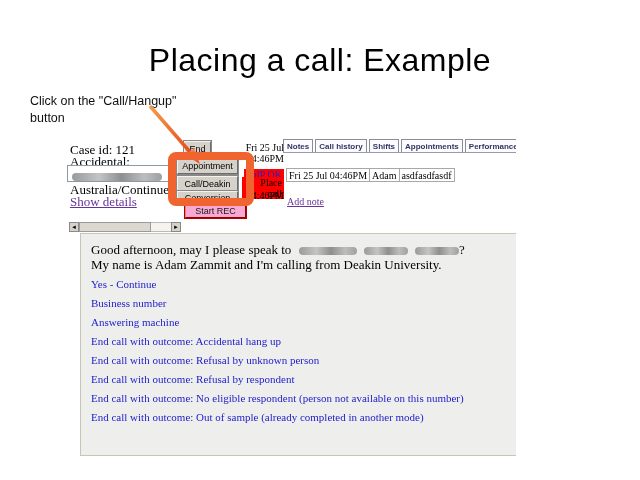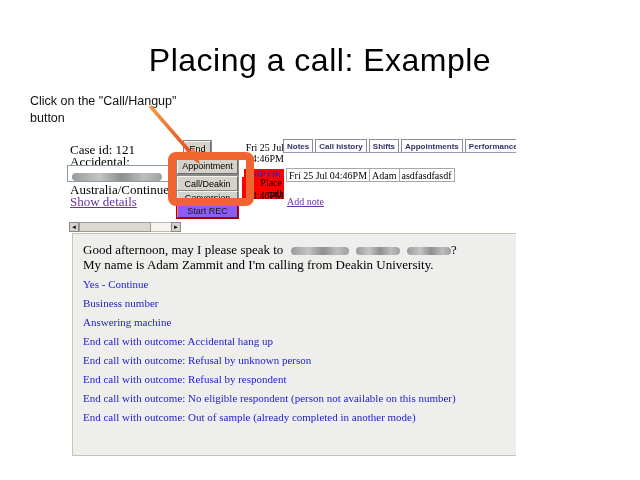--- a/index.html
+++ b/index.html
@@ -16,33 +16,33 @@
   .link-blue{color:#2222CC;cursor:pointer;}
   .respondent-select{left:5px;top:26px;width:101px;height:15px;background:#fff;border:1px solid #8a9aa8;}
   .select-side{left:108px;top:26px;width:8px;height:15px;background:#fdfdfd;border:1px solid #9a9a9a;}
   .smudge{display:inline-block;height:8px;border-radius:4px;
           background:linear-gradient(90deg,#9a9a9a,#c4c4c4 30%,#8f8f8f 55%,#bdbdbd 80%,#a0a0a0);
           filter:blur(0.6px);vertical-align:middle;}
   .btn{background:#d6d2ca;border-top:1px solid #f4f3f0;border-left:1px solid #f4f3f0;
        border-right:1px solid #6d6d6d;border-bottom:1px solid #6d6d6d;outline:1px solid #888;
        font-size:9px;color:#000;display:flex;align-items:center;justify-content:center;
        font-family:"Liberation Sans",sans-serif;cursor:pointer;box-sizing:border-box;white-space:nowrap;}
-  .btn-red{background:#8b5cf6;outline:1px solid #a00;border-color:#ff7a6a #900 #900 #ff7a6a;color:#1a1a1a;}
+  .btn-red{background:#f9a8d4;outline:1px solid #a00;border-color:#ff7a6a #900 #900 #ff7a6a;color:#1a1a1a;margin-left:8px;}
   .status{font-size:10px;}
   .status-red{background:#ff0000;padding:0 2px;display:inline-block;}
   .tabs-row{left:221px;top:0;width:320px;height:14px;display:flex;gap:2px;align-items:center;}
   .tab{border:1px solid #8a8aa0;background:#fcfcfc;color:#333366;font-weight:bold;font-size:8px;
        padding:2px 3px 1px 3px;white-space:nowrap;cursor:pointer;}
   .tabs-underline{left:221px;top:13px;width:320px;height:0;border-bottom:1px solid #9a9ab0;}
   .panel-right-border{left:541px;top:0;width:0;height:92px;border-right:1px solid #bdbdbd;}
   table.notes{border-collapse:collapse;font-size:10px;font-family:"Liberation Serif",serif;}
   table.notes td,table.notes th{border:1px solid #a8a8a8;padding:0 2px;height:12px;text-align:left;
        font-weight:normal;white-space:nowrap;background:#fff;}
   table.notes th{font-weight:bold;}
-  .script-area{left:10px;top:94px;width:540px;height:221px;background:#eeeeec;border:1px solid #c6c6b4;}
+  .script-area{left:18px;top:94px;width:540px;height:221px;background:#eeeeec;border:1px solid #c6c6b4;}
   .script-line{font-size:13px;color:#000;white-space:nowrap;}
   .script-link{font-size:11px;white-space:nowrap;}
   
   .hscroll{left:7px;top:83px;width:112px;height:10px;display:flex;}
   .sb-btn{width:10px;height:10px;background:#d6d2ca;border:1px solid #8a8a8a;box-sizing:border-box;
           font-size:6px;line-height:8px;text-align:center;color:#000;cursor:pointer;}
   .sb-thumb{width:72px;height:10px;background:#dcd8d0;border:1px solid #9a9a9a;box-sizing:border-box;cursor:pointer;}
   .sb-track{flex:1;background:#f4f3ee;border-top:1px solid #bbb;border-bottom:1px solid #bbb;}
   
   .highlight-box{left:168px;top:152px;width:70px;height:38px;border:8px solid #f0652f;border-radius:8px;}

